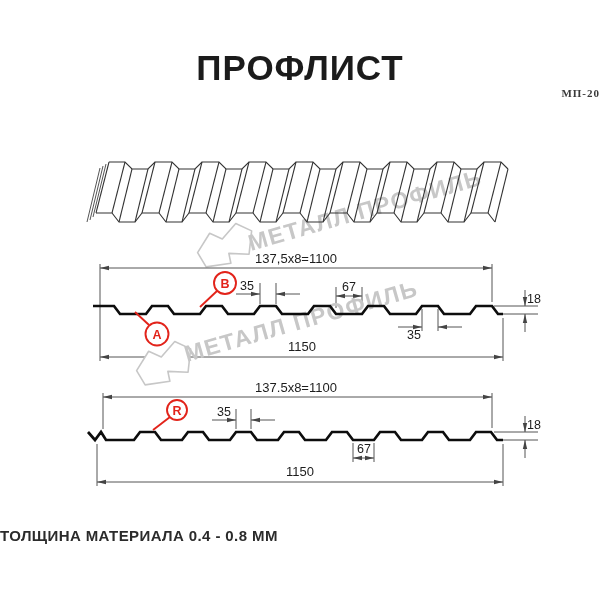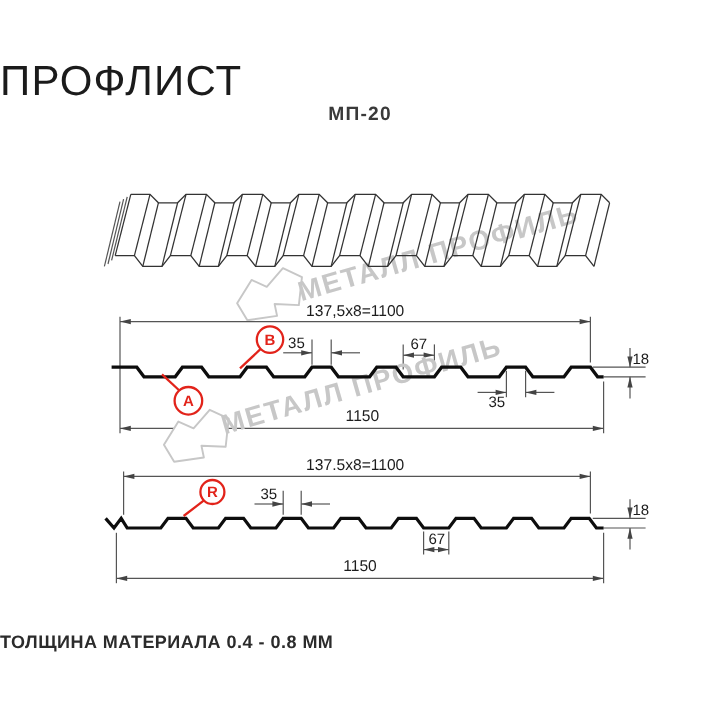--- a/index.html
+++ b/index.html
@@ -1,21 +1,21 @@
 <!DOCTYPE html>
 <html><head>
 <meta charset="utf-8">
 <style>
   html,body{margin:0;padding:0;background:#fff;}
   .stage{position:relative;width:600px;height:600px;background:#ffffff;overflow:hidden;
          font-family:"Liberation Sans",sans-serif;}
-  .title{position:absolute;top:48px;left:0;right:0;text-align:left;
-         font-size:35px;line-height:40px;font-weight:400;letter-spacing:1px;color:#1b1b1b;}
-  .subtitle{position:absolute;top:87px;left:0;right:0;text-align:center;
-         font-size:16px;font-weight:600;letter-spacing:1px;color:#3a3a3a;}
+  .title{position:absolute;top:48px;left:0;right:0;text-align:center;
+         font-size:35px;line-height:40px;font-weight:700;letter-spacing:1px;color:#1b1b1b;}
+  .subtitle{position:absolute;top:87px;left:0;right:0;text-align:right;
+         font-size:11px;font-weight:600;letter-spacing:1px;color:#3a3a3a;font-family:Liberation Serif, serif;}
   .footer{position:absolute;top:527px;left:0;right:0;
          font-size:15px;font-weight:600;letter-spacing:.4px;color:#2b2b2b;}
   svg{position:absolute;top:0;left:0;}
   .thin line, line.thin{stroke:#555;stroke-width:1;}
   .arr{fill:#444;stroke:none;}
   .dimtxt{font-size:12.5px;fill:#1d1d1d;}
   .dimtxt.big{font-size:13px;}
   .prof{fill:none;stroke:#0d0d0d;stroke-width:2.7;stroke-linejoin:miter;}
   .sheet{fill:none;stroke:#333;stroke-width:1.1;}
   #ribs line{stroke:#333;stroke-width:1.05;}

